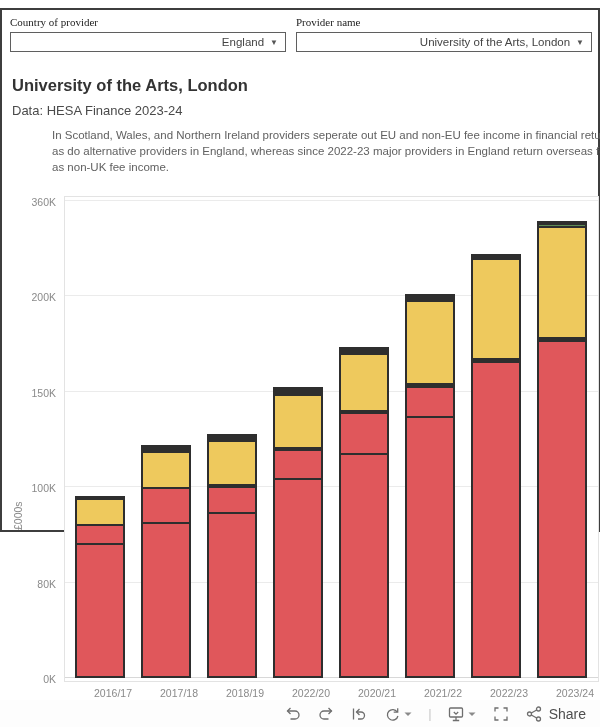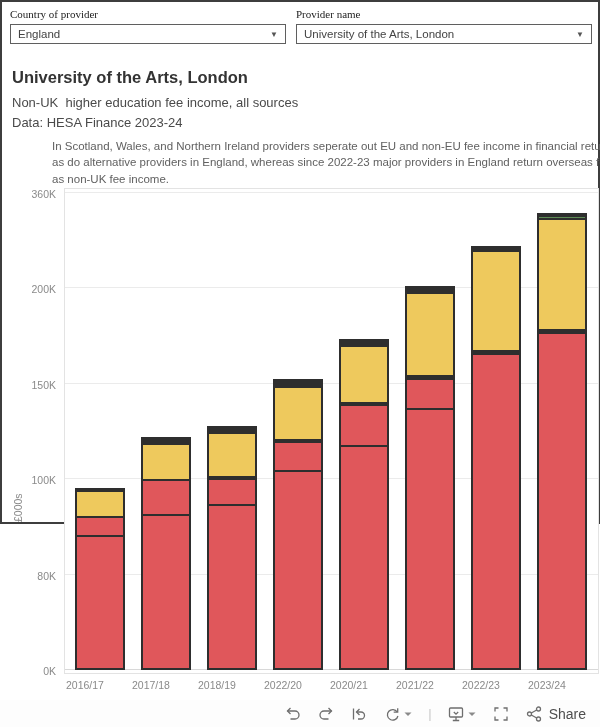--- a/index.html
+++ b/index.html
@@ -1,51 +1,51 @@
 <!DOCTYPE html>
 <html><head>
 <meta charset="utf-8">
 <style>
   * { margin:0; padding:0; box-sizing:border-box; }
   html,body { width:600px; height:727px; background:#fff; font-family:"Liberation Sans",sans-serif; overflow:hidden; }
 
   .viz-frame {
-    position:absolute; left:0; top:0; width:600px; height:524px;
+    position:absolute; left:0; top:8px; width:600px; height:524px;
     border:2px solid #3d3d3d; background:#fff;
   }
 
   
   .param-row { position:absolute; left:8px; top:6px; width:582px; display:flex; gap:10px; }
   .param { display:flex; flex-direction:column; }
   .param.left  { width:276px; }
   .param.right { width:296px; }
   .param-label { font-family:"Liberation Serif",serif; font-size:11px; color:#222; margin-bottom:4px; }
   .dropdown {
     height:20px; border:1px solid #5f5f5f; background:#fff;
     display:flex; align-items:center; padding:0 7px; cursor:pointer;
   }
-  .dropdown .value { flex:1; font-size:11.5px; color:#444; white-space:nowrap; overflow:hidden; }
+  .dropdown .value { flex:1; font-size:11.5px; color:#444; white-space:nowrap; overflow:hidden;text-align:right; }
   .dropdown .caret { font-size:8px; color:#555; margin-left:6px; }
 
   
   .header-block { position:absolute; left:10px; top:66px; width:580px; }
   .viz-title { font-size:16.5px; font-weight:bold; color:#333; margin-bottom:6px; }
   .viz-subtitle, .viz-datasrc { font-size:13px; color:#4a4a4a; line-height:1.5; white-space:pre-wrap; }
   .viz-note { font-size:11.5px; color:#616161; line-height:1.42; margin-top:6px; width:578px;margin-left:40px; }
 
   
   .chart-wrap { position:absolute; left:0; top:180px; width:600px; height:512px; }
   .plot-area {
     position:absolute; left:62px; top:6px; width:535px; height:486px;
     border:1px solid #e3e3e3; background:#fff;
   }
   .gridline { position:absolute; left:0; width:100%; height:1px; background:#ebebeb; }
   .gridline.zero { background:#d8d8d8; }
   .ytick { position:absolute; width:50px; text-align:right; font-size:10.5px; color:#8a8a8a; }
-  .xtick { position:absolute; width:66px; text-align:left; font-size:10.5px; color:#8a8a8a; }
+  .xtick { position:absolute; width:66px; text-align:right; font-size:10.5px; color:#8a8a8a; }
   .yaxis-title {
     position:absolute; left:10px; top:340px; font-size:10.5px; color:#8a8a8a;
     transform:rotate(-90deg); transform-origin:left top;
   }
   .bar {
     position:absolute; width:50px; display:flex; flex-direction:column-reverse;
     border-left:2px solid #2e2e2e; border-right:2px solid #2e2e2e; border-bottom:2px solid #2e2e2e;
     cursor:pointer;
   }
   .seg { width:100%; border-top:2px solid #2e2e2e; }
@@ -84,21 +84,20 @@
       <div class="param-label">Provider name</div>
       <div class="dropdown">
         <span class="value">University of the Arts, London</span>
         <span class="caret">▼</span>
       </div>
     </div>
   </div>
 
   <div class="header-block">
     <div class="viz-title">University of the Arts, London</div>
-    <div class="viz-subtitle">Non-UK  higher education fee income, all sources</div>
     <div class="viz-datasrc">Data: HESA Finance 2023-24</div>
     <div class="viz-note">In Scotland, Wales, and Northern Ireland providers seperate out EU and non-EU fee income in financial returns as do alternative providers in England, whereas since 2022-23 major providers in England return overseas fees as non-UK fee income.</div>
   </div>
 
   <div class="chart-wrap">
     <div class="yaxis-title">£000s</div>
     <div class="plot-area" id="plot">
         <div class="gridline zero" style="bottom: 3px;"></div>
         <div class="gridline" style="bottom: 98.4px;"></div>
         <div class="gridline" style="bottom: 193.8px;"></div>

